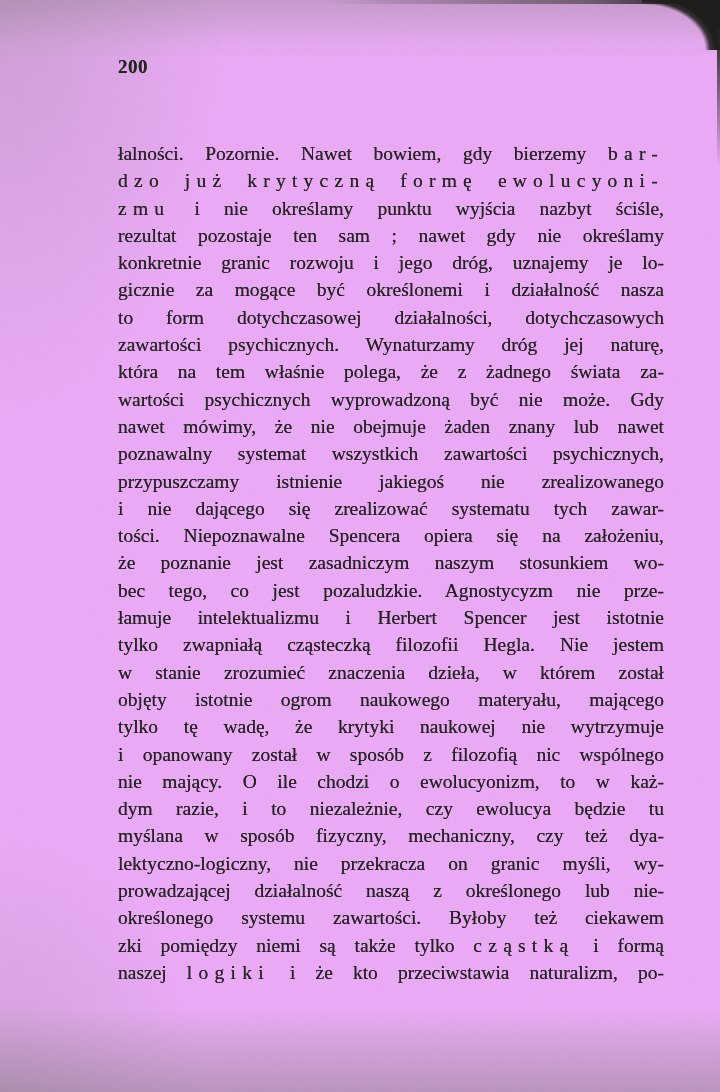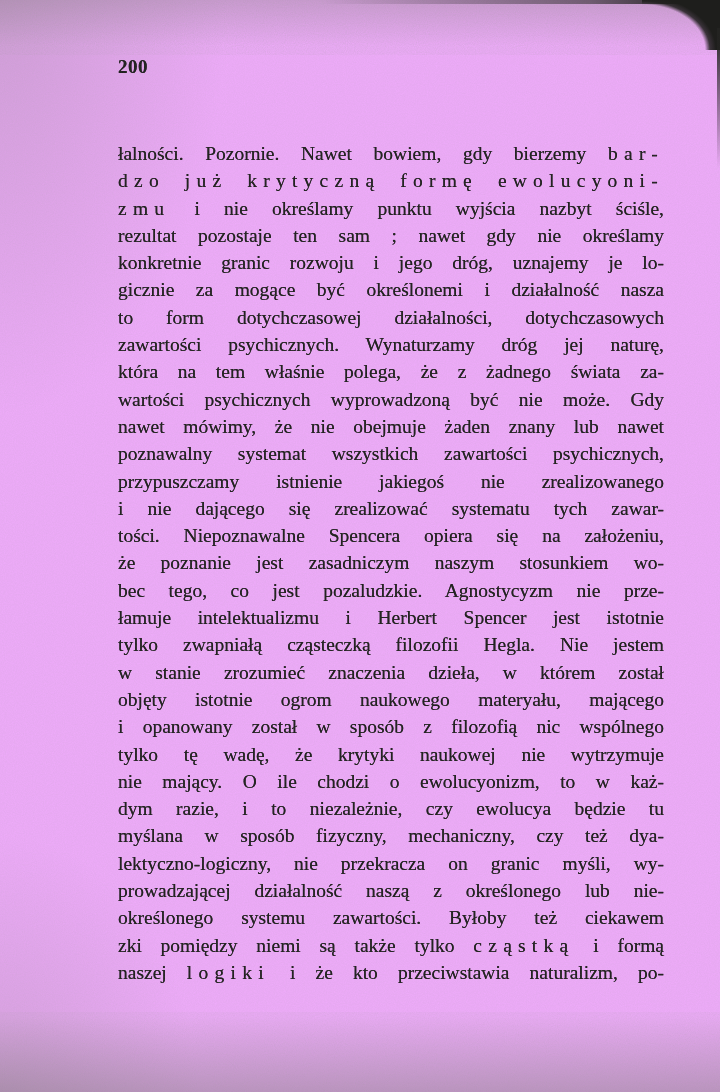--- a/index.html
+++ b/index.html
@@ -95,22 +95,22 @@
       <div class="line"><span>poznawalny systemat wszystkich zawartości psychicznych,</span></div>
       <div class="line"><span>przypuszczamy istnienie jakiegoś nie zrealizowanego</span></div>
       <div class="line"><span>i nie dającego się zrealizować systematu tych zawar-</span></div>
       <div class="line"><span>tości. Niepoznawalne Spencera opiera się na założeniu,</span></div>
       <div class="line"><span>że poznanie jest zasadniczym naszym stosunkiem wo-</span></div>
       <div class="line"><span>bec tego, co jest pozaludzkie. Agnostycyzm nie prze-</span></div>
       <div class="line"><span>łamuje intelektualizmu i Herbert Spencer jest istotnie</span></div>
       <div class="line"><span>tylko zwapniałą cząsteczką filozofii Hegla. Nie jestem</span></div>
       <div class="line"><span>w stanie zrozumieć znaczenia dzieła, w którem został</span></div>
       <div class="line"><span>objęty istotnie ogrom naukowego materyału, mającego</span></div>
+      <div class="line"><span>tylko tę wadę, że krytyki naukowej nie wytrzymuje</span></div>
       <div class="line"><span>i opanowany został w sposób z filozofią nic wspólnego</span></div>
-      <div class="line"><span>tylko tę wadę, że krytyki naukowej nie wytrzymuje</span></div>
       <div class="line"><span>nie mający. O ile chodzi o ewolucyonizm, to w każ-</span></div>
       <div class="line"><span>dym razie, i to niezależnie, czy ewolucya będzie tu</span></div>
       <div class="line"><span>myślana w sposób fizyczny, mechaniczny, czy też dya-</span></div>
       <div class="line"><span>lektyczno-logiczny, nie przekracza on granic myśli, wy-</span></div>
       <div class="line"><span>prowadzającej działalność naszą z określonego lub nie-</span></div>
       <div class="line"><span>określonego systemu zawartości. Byłoby też ciekawem</span></div>
       <div class="line"><span>zki pomiędzy niemi są także tylko </span><span class="sp">cząstką</span><span> i formą</span></div>
       <div class="line"><span>naszej </span><span class="sp">logiki</span><span> i że kto przeciwstawia naturalizm, po-</span></div>
     </div>
 

